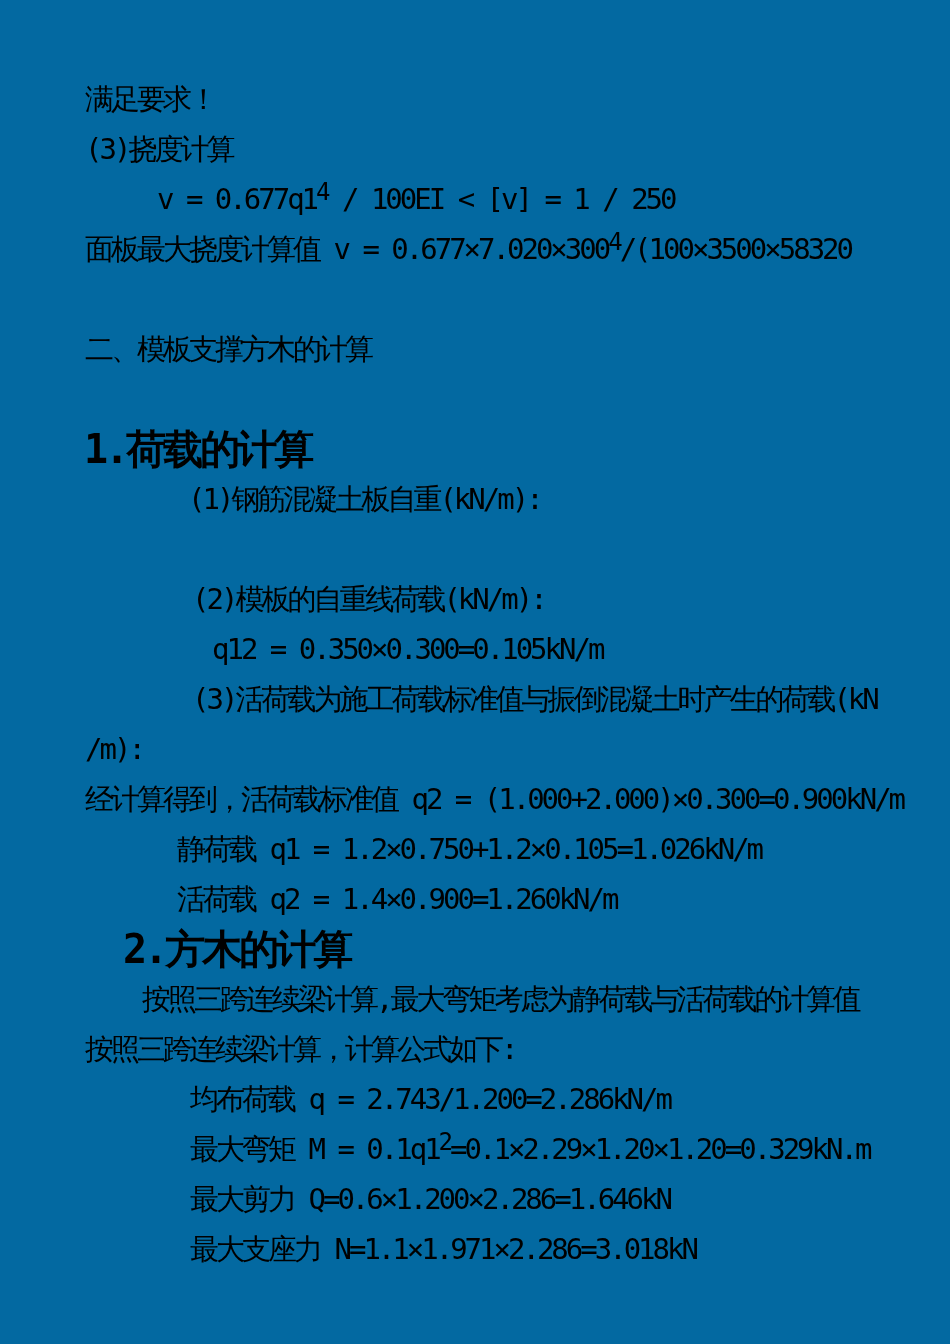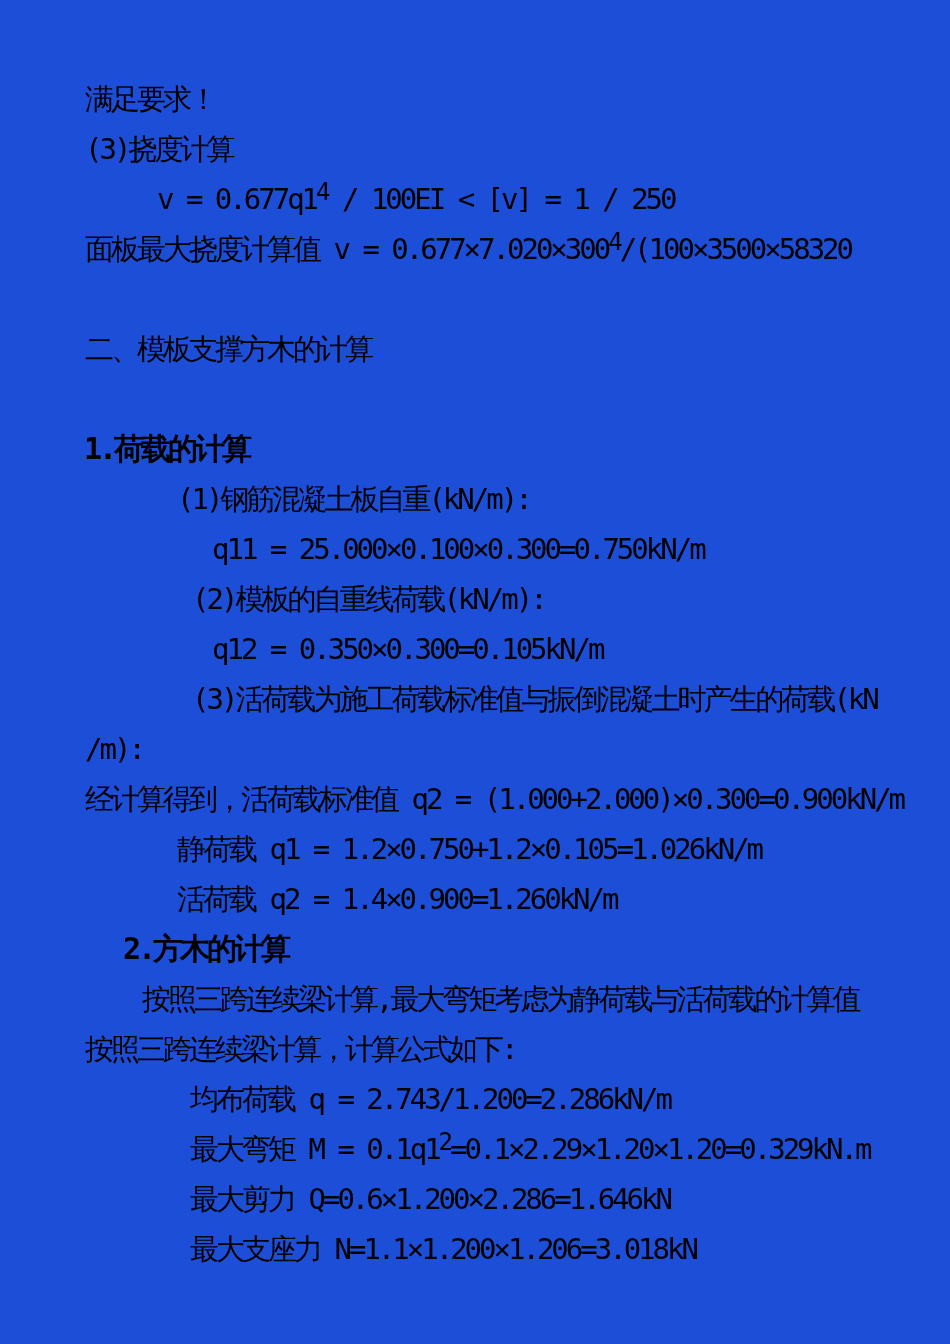--- a/index.html
+++ b/index.html
@@ -4,38 +4,38 @@
 <style>
   html, body {
     margin: 0;
     padding: 0;
     background: #ffffff;
   }
   .page {
     position: relative;
     width: 950px;
     height: 1344px;
-    background: #1d4ed8;
+    background: #0369a1;
     overflow: hidden;
     font-family: "DejaVu Sans Mono", monospace;
     color: #000000;
   }
   .ln {
     position: absolute;
     margin: 0;
     white-space: pre;
     font-size: 29px;
     line-height: 30px;
     letter-spacing: -3px;
     color: #000000;
     font-weight: 400;
   }
   .ln.bold {
     font-weight: 700;
-    font-size: 30px;
+    font-size: 40px;
   }
   .sup {
     font-size: 24px;
     line-height: 0;
     position: relative;
     top: -9px;
     vertical-align: baseline;
   }
 </style>
 </head>
@@ -50,23 +50,22 @@
   <p class="ln" style="top:184px;left:157px;"><span>v = 0.677q1</span><span class="sup">4</span><span> / 100EI &lt; [v] = 1 / 250</span></p>
 
   <p class="ln" style="top:234px;left:85px;"><span>面板最大挠度计算值 v = 0.677×7.020×300</span><span class="sup">4</span><span>/(100×3500×58320</span></p>
 
 
   <p class="ln" style="top:334px;left:85px;"><span>二、模板支撑方木的计算</span></p>
 
 
   <p class="ln bold" style="top:434px;left:84px;"><span>1.荷载的计算</span></p>
 
-  <p class="ln" style="top:484px;left:177px;"><span>(1)钢筋混凝土板自重(kN/m):</span></p>
+  <p class="ln" style="top:484px;left:188px;"><span>(1)钢筋混凝土板自重(kN/m):</span></p>
 
-  <p class="ln" style="top:534px;left:212px;"><span>q11 = 25.000×0.100×0.300=0.750kN/m</span></p>
 
   <p class="ln" style="top:584px;left:192px;"><span>(2)模板的自重线荷载(kN/m):</span></p>
 
   <p class="ln" style="top:634px;left:212px;"><span>q12 = 0.350×0.300=0.105kN/m</span></p>
 
   <p class="ln" style="top:684px;left:192px;"><span>(3)活荷载为施工荷载标准值与振倒混凝土时产生的荷载(kN</span></p>
 
   <p class="ln" style="top:734px;left:85px;"><span>/m):</span></p>
 
   <p class="ln" style="top:784px;left:85px;"><span>经计算得到，活荷载标准值 q2 = (1.000+2.000)×0.300=0.900kN/m</span></p>
@@ -80,15 +79,15 @@
   <p class="ln" style="top:984px;left:142px;text-align:center;"><span>按照三跨连续梁计算,最大弯矩考虑为静荷载与活荷载的计算值</span></p>
 
   <p class="ln" style="top:1034px;left:85px;"><span>按照三跨连续梁计算，计算公式如下:</span></p>
 
   <p class="ln" style="top:1084px;left:190px;"><span>均布荷载 q = 2.743/1.200=2.286kN/m</span></p>
 
   <p class="ln" style="top:1134px;left:190px;"><span>最大弯矩 M = 0.1q1</span><span class="sup">2</span><span>=0.1×2.29×1.20×1.20=0.329kN.m</span></p>
 
   <p class="ln" style="top:1184px;left:190px;"><span>最大剪力 Q=0.6×1.200×2.286=1.646kN</span></p>
 
-  <p class="ln" style="top:1234px;left:190px;"><span>最大支座力 N=1.1×1.200×1.206=3.018kN</span></p>
+  <p class="ln" style="top:1234px;left:190px;"><span>最大支座力 N=1.1×1.971×2.286=3.018kN</span></p>
 
 </div>
 
 </body></html>

